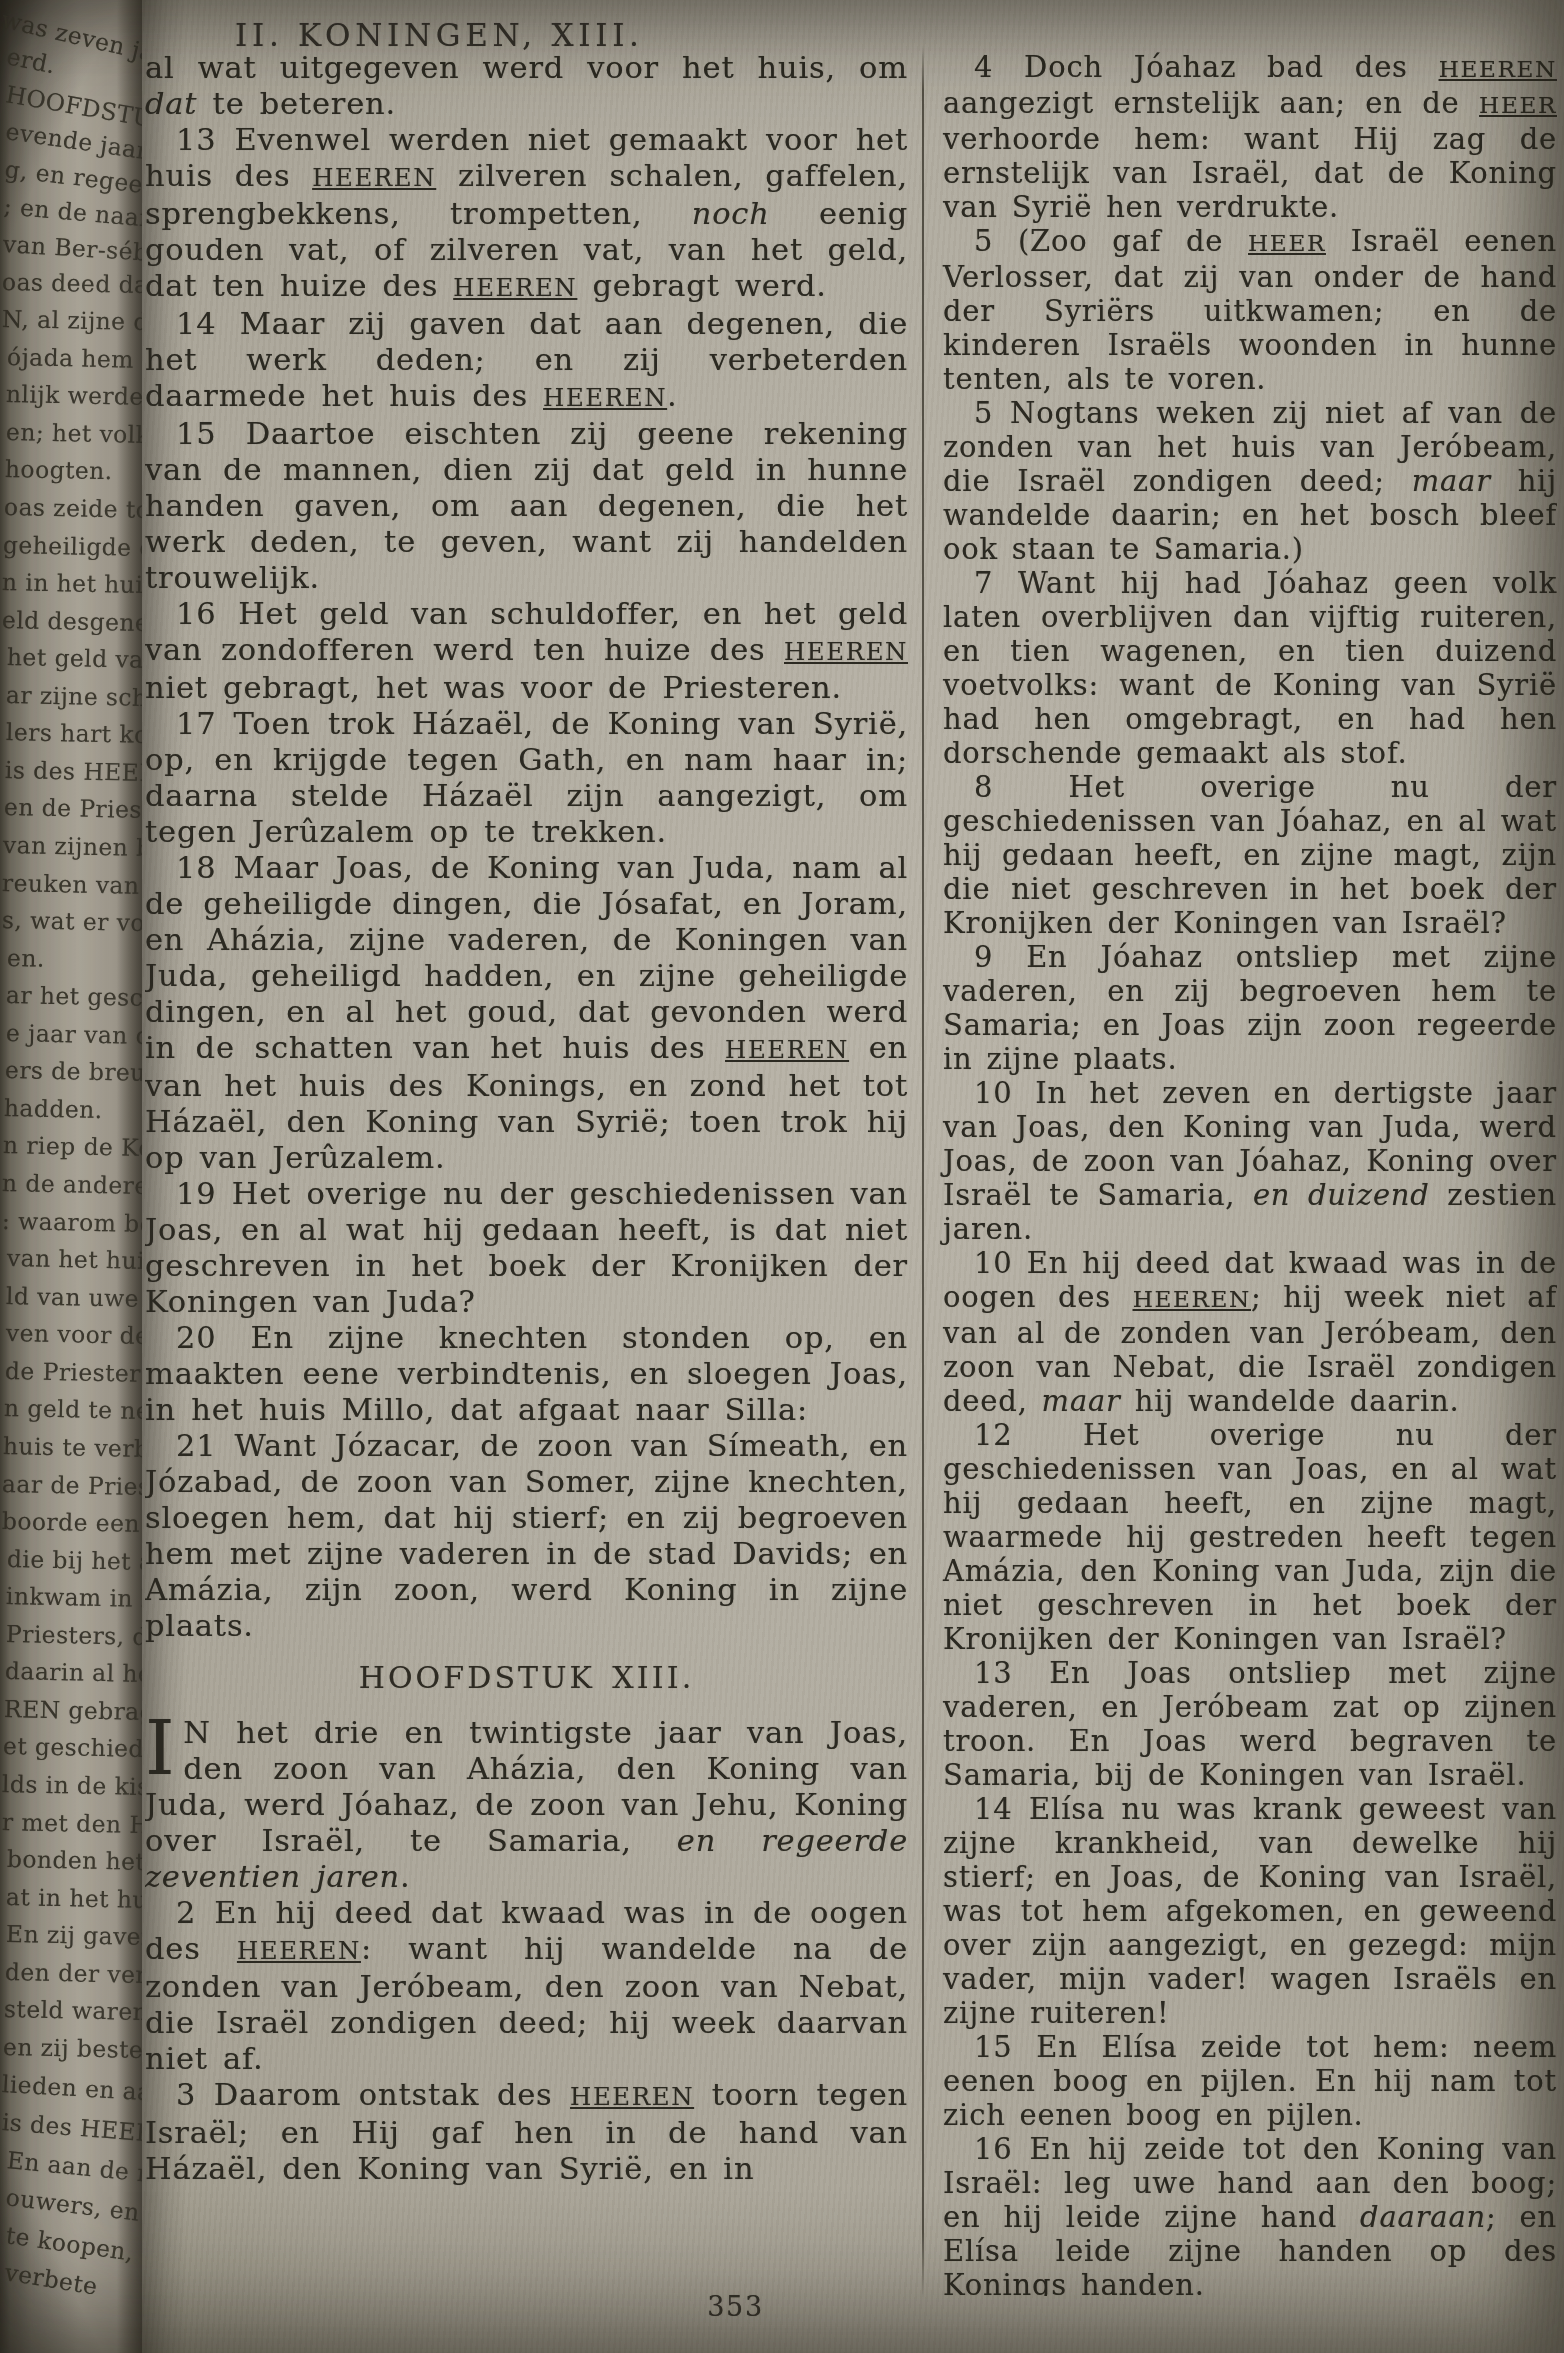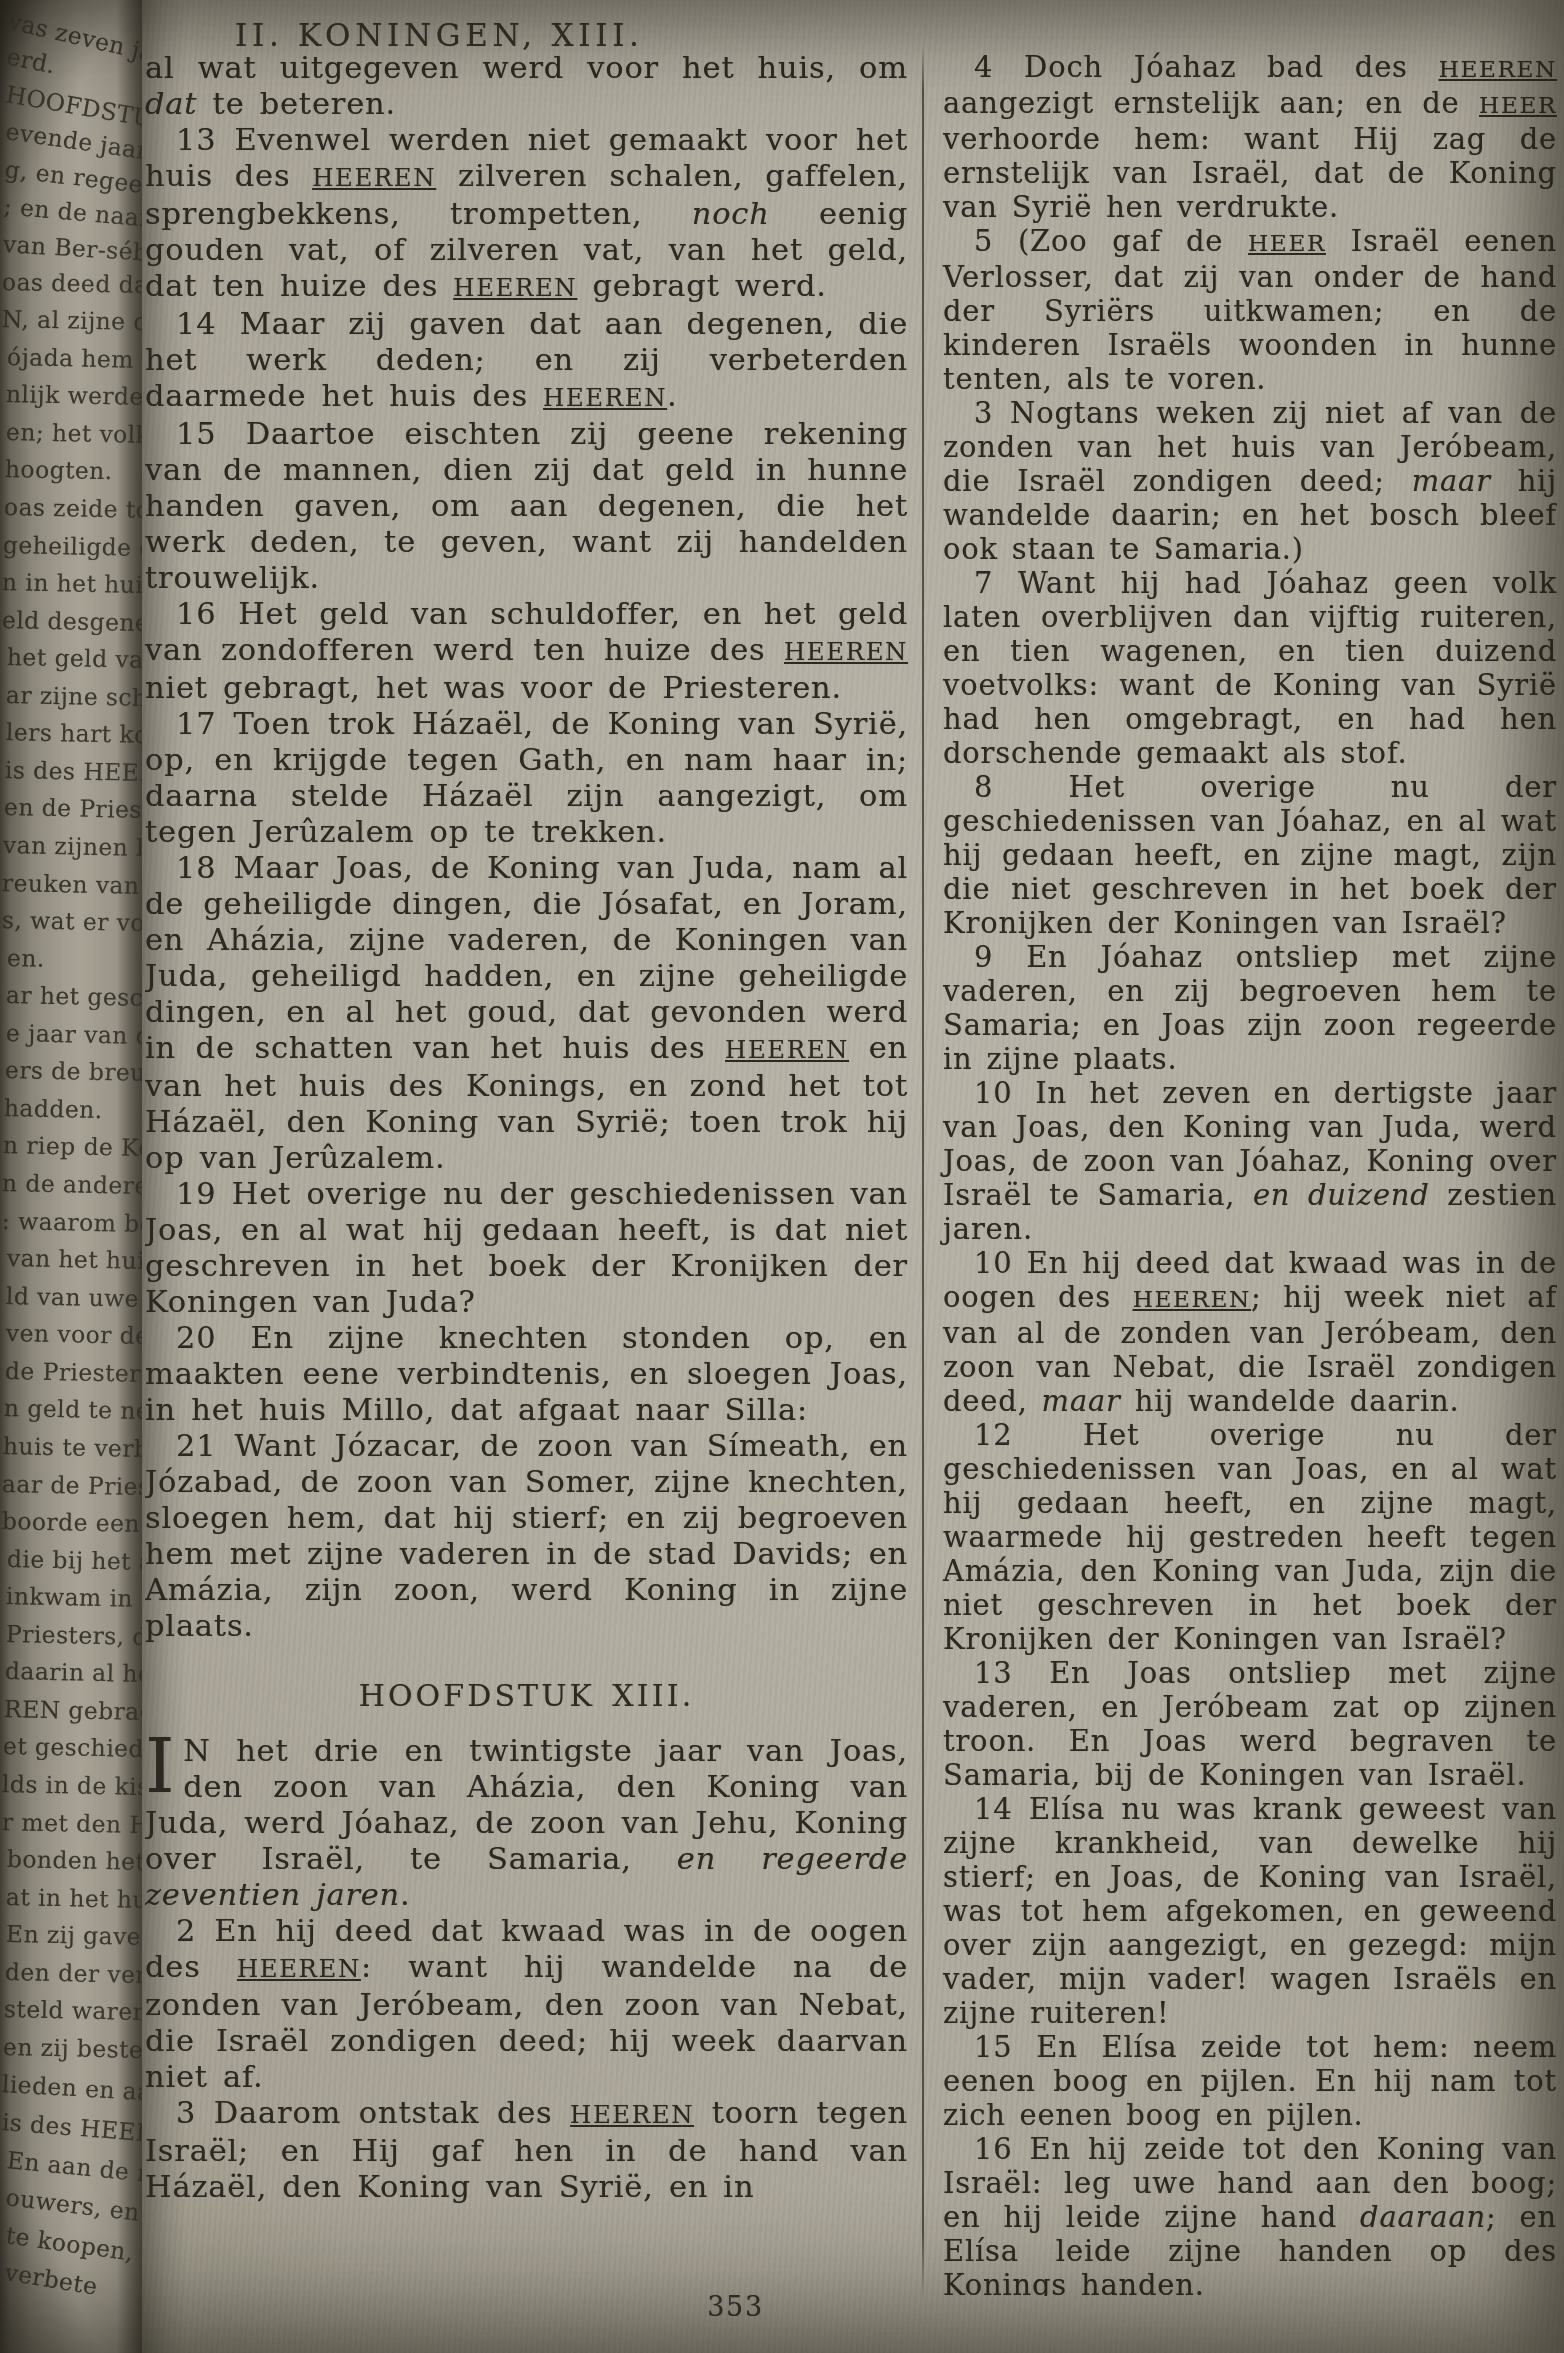--- a/index.html
+++ b/index.html
@@ -33,21 +33,21 @@
   .verse{margin:0;text-indent:31px;}
   .verse.noindent{text-indent:0;}
   .it{font-style:italic;}
   .sc{font-size:0.8em;letter-spacing:1.6px;text-decoration:underline;}
   .dropcap{
     float:left;font-size:75px;line-height:63px;padding:1.6px 7.8px 0 0;
     color:#2b2921;
   }
   .chapter-heading{
     font-weight:normal;text-align:center;text-indent:0;
-    font-size:30px;letter-spacing:3.1px;margin:34px 0 19px 0;color:#2e2b23;
+    font-size:30px;letter-spacing:3.1px;margin:16px 0 19px 0;color:#2e2b23;
   }
   .column-divider{
     position:absolute;left:922px;top:45px;width:1.6px;height:2255px;
     background:linear-gradient(180deg, rgba(60,56,46,0) 0%, rgba(60,56,46,0.8) 2%, rgba(60,56,46,0.8) 97%, rgba(60,56,46,0) 100%);
   }
   .page-number{
     position:absolute;top:2291px;left:0;width:1471px;text-align:center;
     font-size:27px;color:#33302a;letter-spacing:1.6px;
     text-shadow:0 0 0.8px rgba(50,46,38,0.5);
   }
@@ -99,21 +99,21 @@
         <p class="verse"><span>21 Want Józacar, de zoon van Símeath, en Józabad, de zoon van Somer, zijne knechten, sloegen hem, dat hij stierf; en zij begroeven hem met zijne vaderen in de stad Davids; en Amázia, zijn zoon, werd Koning in zijne plaats.</span></p>
         <h2 class="chapter-heading"><span>HOOFDSTUK XIII.</span></h2>
         <p class="verse noindent"><span class="dropcap">I</span><span>N het drie en twintigste jaar van Joas, den zoon van Aházia, den Koning van Juda, werd Jóahaz, de zoon van Jehu, Koning over Israël, te Samaria, </span><span class="it">en regeerde zeventien jaren</span><span>.</span></p>
         <p class="verse"><span>2 En hij deed dat kwaad was in de oogen des </span><span class="sc">HEEREN</span><span>: want hij wandelde na de zonden van Jeróbeam, den zoon van Nebat, die Israël zondigen deed; hij week daarvan niet af.</span></p>
         <p class="verse"><span>3 Daarom ontstak des </span><span class="sc">HEEREN</span><span> toorn tegen Israël; en Hij gaf hen in de hand van Házaël, den Koning van Syrië, en in</span></p>
       </div>
     <div class="col-gap"></div>
     <div class="col col-right" id="col-right">
         <p class="verse"><span>4 Doch Jóahaz bad des </span><span class="sc">HEEREN</span><span> aangezigt ernstelijk aan; en de </span><span class="sc">HEER</span><span> verhoorde hem: want Hij zag de ernstelijk van Israël, dat de Koning van Syrië hen verdrukte.</span></p>
         <p class="verse"><span>5 (Zoo gaf de </span><span class="sc">HEER</span><span> Israël eenen Verlosser, dat zij van onder de hand der Syriërs uitkwamen; en de kinderen Israëls woonden in hunne tenten, als te voren.</span></p>
-        <p class="verse"><span>3 Nogtans weken zij niet af van de zonden van het huis van Jeróbeam, die Israël zondigen deed; </span><span class="it">maar</span><span> hij wandelde daarin; en het bosch bleef ook staan te Samaria.)</span></p>
+        <p class="verse"><span>5 Nogtans weken zij niet af van de zonden van het huis van Jeróbeam, die Israël zondigen deed; </span><span class="it">maar</span><span> hij wandelde daarin; en het bosch bleef ook staan te Samaria.)</span></p>
         <p class="verse"><span>7 Want hij had Jóahaz geen volk laten overblijven dan vijftig ruiteren, en tien wagenen, en tien duizend voetvolks: want de Koning van Syrië had hen omgebragt, en had hen dorschende gemaakt als stof.</span></p>
         <p class="verse"><span>8 Het overige nu der geschiedenissen van Jóahaz, en al wat hij gedaan heeft, en zijne magt, zijn die niet geschreven in het boek der Kronijken der Koningen van Israël?</span></p>
         <p class="verse"><span>9 En Jóahaz ontsliep met zijne vaderen, en zij begroeven hem te Samaria; en Joas zijn zoon regeerde in zijne plaats.</span></p>
         <p class="verse"><span>10 In het zeven en dertigste jaar van Joas, den Koning van Juda, werd Joas, de zoon van Jóahaz, Koning over Israël te Samaria, </span><span class="it">en duizend</span><span> zestien jaren.</span></p>
         <p class="verse"><span>10 En hij deed dat kwaad was in de oogen des </span><span class="sc">HEEREN</span><span>; hij week niet af van al de zonden van Jeróbeam, den zoon van Nebat, die Israël zondigen deed, </span><span class="it">maar</span><span> hij wandelde daarin.</span></p>
         <p class="verse"><span>12 Het overige nu der geschiedenissen van Joas, en al wat hij gedaan heeft, en zijne magt, waarmede hij gestreden heeft tegen Amázia, den Koning van Juda, zijn die niet geschreven in het boek der Kronijken der Koningen van Israël?</span></p>
         <p class="verse"><span>13 En Joas ontsliep met zijne vaderen, en Jeróbeam zat op zijnen troon.  En Joas werd begraven te Samaria, bij de Koningen van Israël.</span></p>
         <p class="verse"><span>14 Elísa nu was krank geweest van zijne krankheid, van dewelke hij stierf; en Joas, de Koning van Israël, was tot hem afgekomen, en geweend over zijn aangezigt, en gezegd: mijn vader, mijn vader! wagen Israëls en zijne ruiteren!</span></p>
         <p class="verse"><span>15 En Elísa zeide tot hem: neem eenen boog en pijlen.  En hij nam tot zich eenen boog en pijlen.</span></p>
         <p class="verse"><span>16 En hij zeide tot den Koning van Israël: leg uwe hand aan den boog; en hij leide zijne hand </span><span class="it">daaraan</span><span>; en Elísa leide zijne handen op des Konings handen.</span></p>

